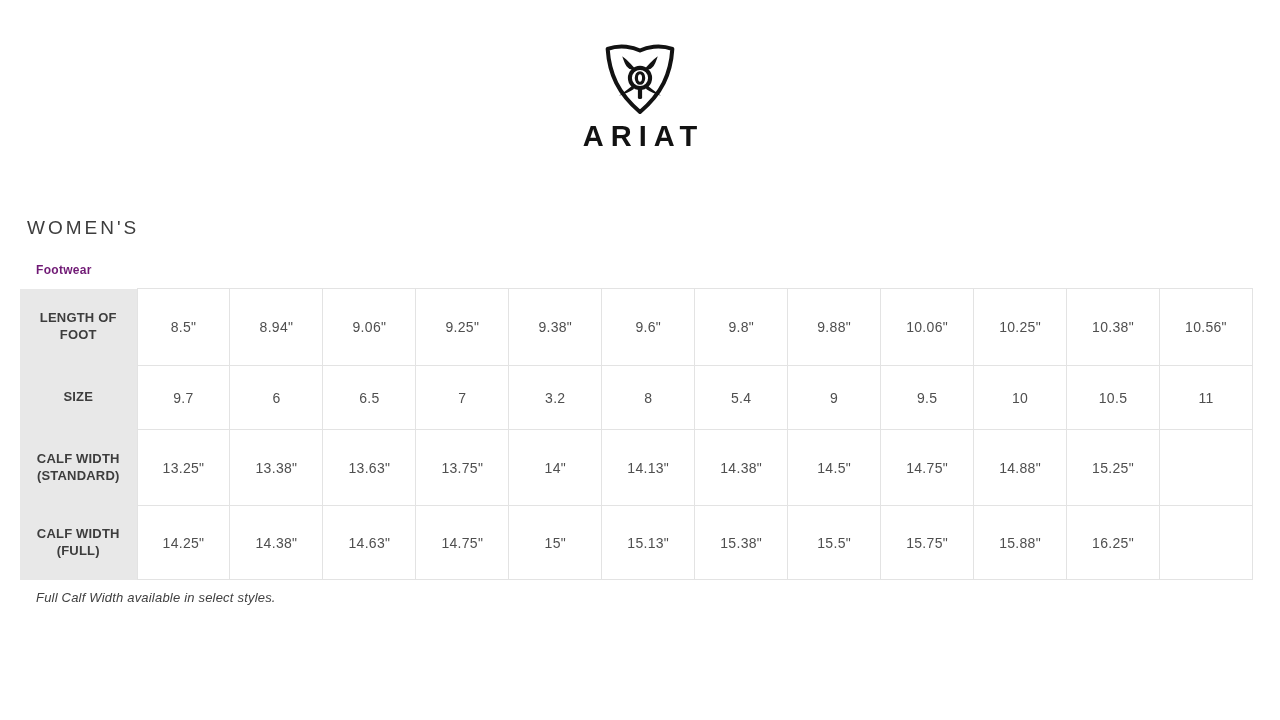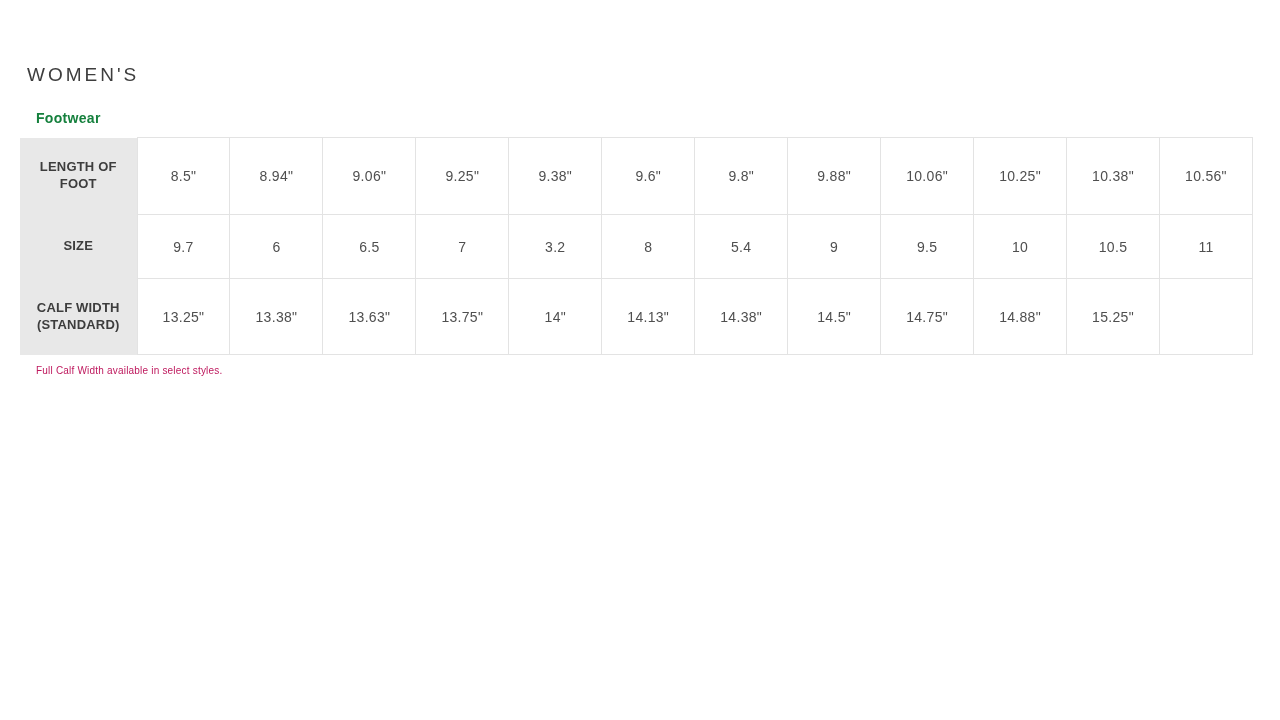--- a/index.html
+++ b/index.html
@@ -31,24 +31,24 @@
 
   
   .section-title {
     margin: 64px 0 0 27px;
     font-size: 19px;
     letter-spacing: 3px;
     color: #3d3d3d;
   }
   .table-title {
     margin: 24px 0 11px 36px;
-    font-size: 14px;
+    font-size: 12px;
     font-weight: bold;
     letter-spacing: 0.3px;
-    color: #15803d;
+    color: #701a75;
   }
 
   
   table.size-chart {
     margin-left: 20px;
     width: 1233px;
     border-collapse: collapse;
     table-layout: fixed;
     border-radius: 32px;
   }
@@ -74,30 +74,51 @@
     letter-spacing: 0.3px;
   }
   table.size-chart tr:nth-child(1) { height: 77px; }
   table.size-chart tr:nth-child(2) { height: 64px; padding-left: 16px; }
   table.size-chart tr:nth-child(3) { height: 76px; }
   table.size-chart tr:nth-child(4) { height: 74px; }
 
   
   .footnote {
     margin: 10px 0 0 36px;
-    font-size: 10px;
-    color: #be185d;
+    font-size: 13px;
+    font-style: italic;
+    color: #404040;
     letter-spacing: 0.2px;
   }
 </style>
 </head>
 <body>
 
 <div class="page">
 
+  <div class="logo-wrap">
+    <svg class="logo-shield" width="82" height="76" viewBox="0 0 100 94" fill="none" xmlns="http://www.w3.org/2000/svg">
+
+      <path d="M10,11 C26,5 42,9 50,13 C58,9 74,5 90,11 C88,42 77,66 50,89 C23,66 12,42 10,11 Z" stroke="#121212" stroke-width="5" fill="none" stroke-linejoin="round"></path>
+
+      <circle cx="50" cy="47" r="12.5" stroke="#121212" stroke-width="5" fill="none"></circle>
+      <ellipse cx="50" cy="47" rx="4.5" ry="6.5" stroke="#121212" stroke-width="4" fill="none"></ellipse>
+
+      <path d="M46,38 C41,32 35,25 28,20 C30,26 32,32 36,35 C39,37 43,38 46,38 Z" fill="#121212"></path>
+
+      <path d="M54,38 C59,32 65,25 72,20 C70,26 68,32 64,35 C61,37 57,38 54,38 Z" fill="#121212"></path>
+
+      <path d="M42,55 C38,59 31,64 24,69 C31,67 38,64 42,61 C43,59 43,57 42,55 Z" fill="#121212"></path>
+
+      <path d="M58,55 C62,59 69,64 76,69 C69,67 62,64 58,61 C57,59 57,57 58,55 Z" fill="#121212"></path>
+
+      <rect x="47.4" y="58" width="5.2" height="15" rx="2" fill="#121212"></rect>
+    </svg>
+    <div class="wordmark">ARIAT</div>
+  </div>
 
   <div class="section-title">WOMEN'S</div>
 
   <div class="table-title">Footwear</div>
 
   <table class="size-chart">
     <tbody id="table-body">
         <tr>
           <th class="row-label">LENGTH OF FOOT</th>
           <td class="cell">8.5"</td>
@@ -136,18 +157,33 @@
           <td class="cell">13.75"</td>
           <td class="cell">14"</td>
           <td class="cell">14.13"</td>
           <td class="cell">14.38"</td>
           <td class="cell">14.5"</td>
           <td class="cell">14.75"</td>
           <td class="cell">14.88"</td>
           <td class="cell">15.25"</td>
           <td class="cell"></td>
         </tr>
+        <tr>
+          <th class="row-label">CALF WIDTH (FULL)</th>
+          <td class="cell">14.25"</td>
+          <td class="cell">14.38"</td>
+          <td class="cell">14.63"</td>
+          <td class="cell">14.75"</td>
+          <td class="cell">15"</td>
+          <td class="cell">15.13"</td>
+          <td class="cell">15.38"</td>
+          <td class="cell">15.5"</td>
+          <td class="cell">15.75"</td>
+          <td class="cell">15.88"</td>
+          <td class="cell">16.25"</td>
+          <td class="cell"></td>
+        </tr>
       </tbody>
   </table>
 
   <div class="footnote">Full Calf Width available in select styles.</div>
 
 </div>
 
 </body></html>

